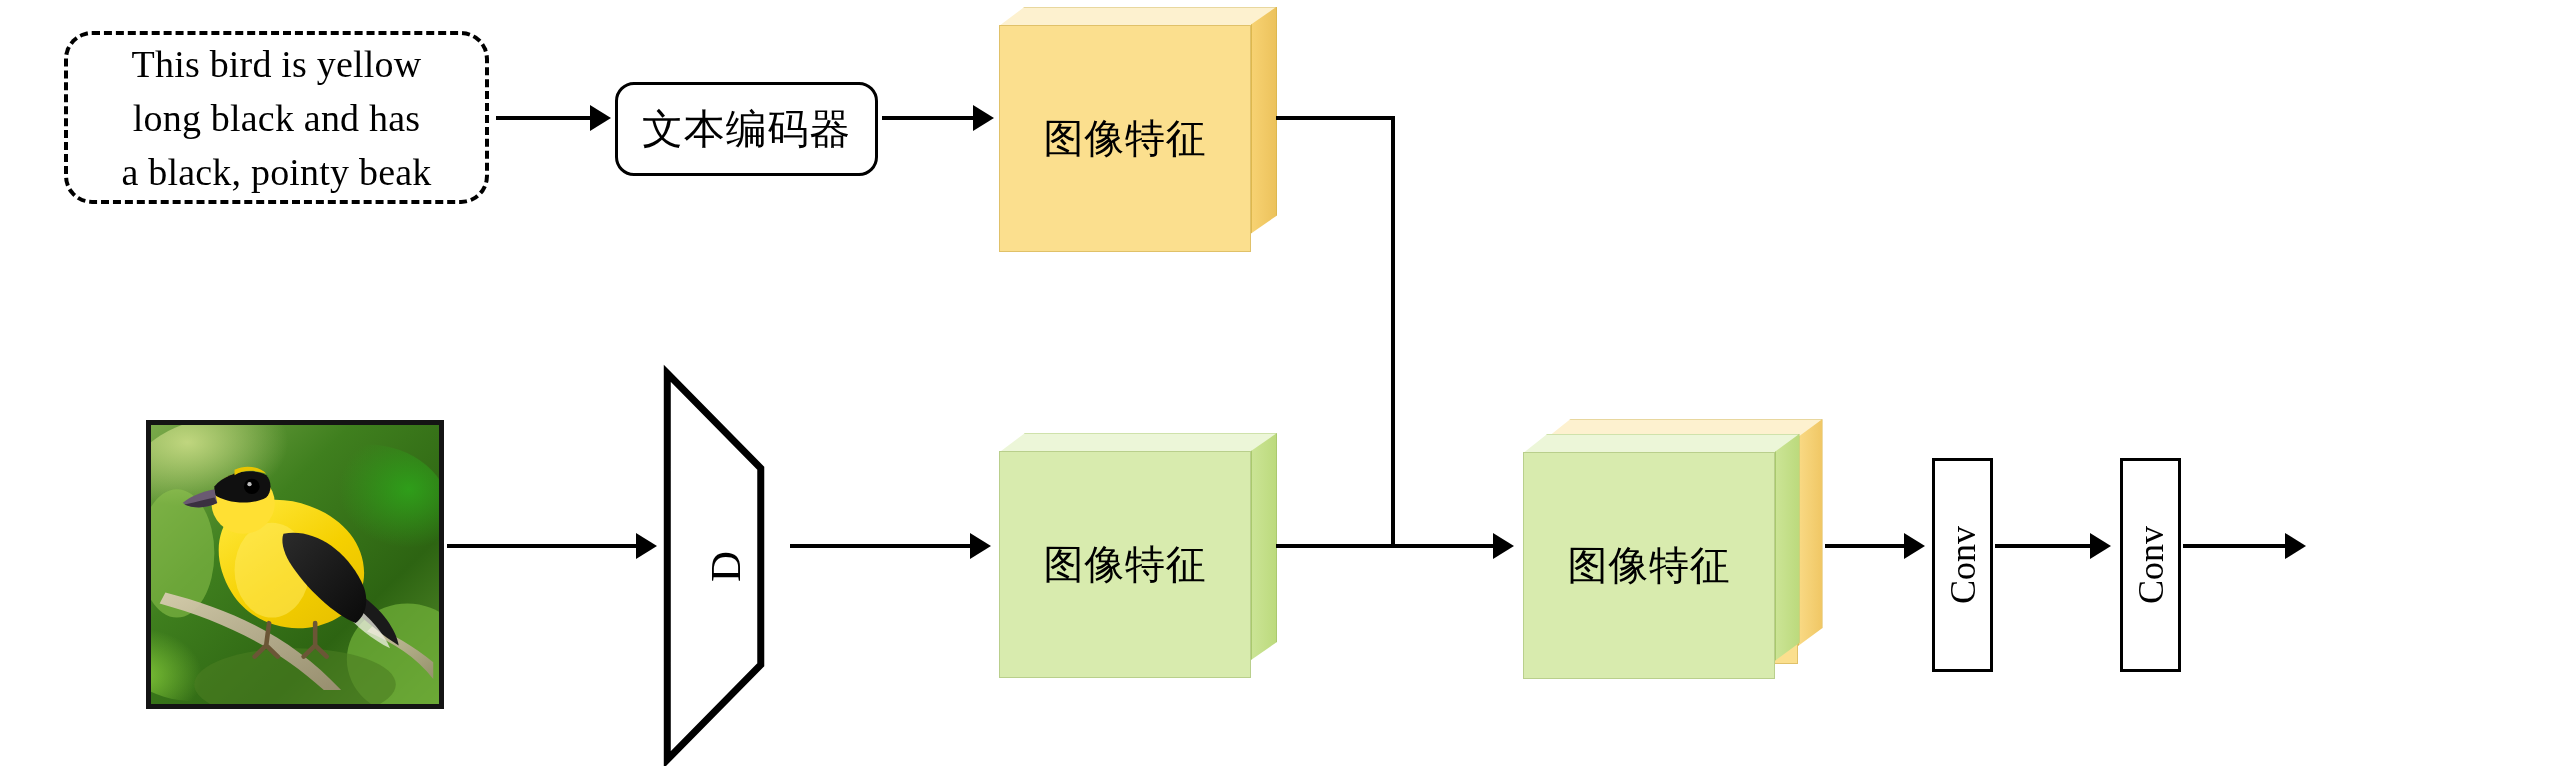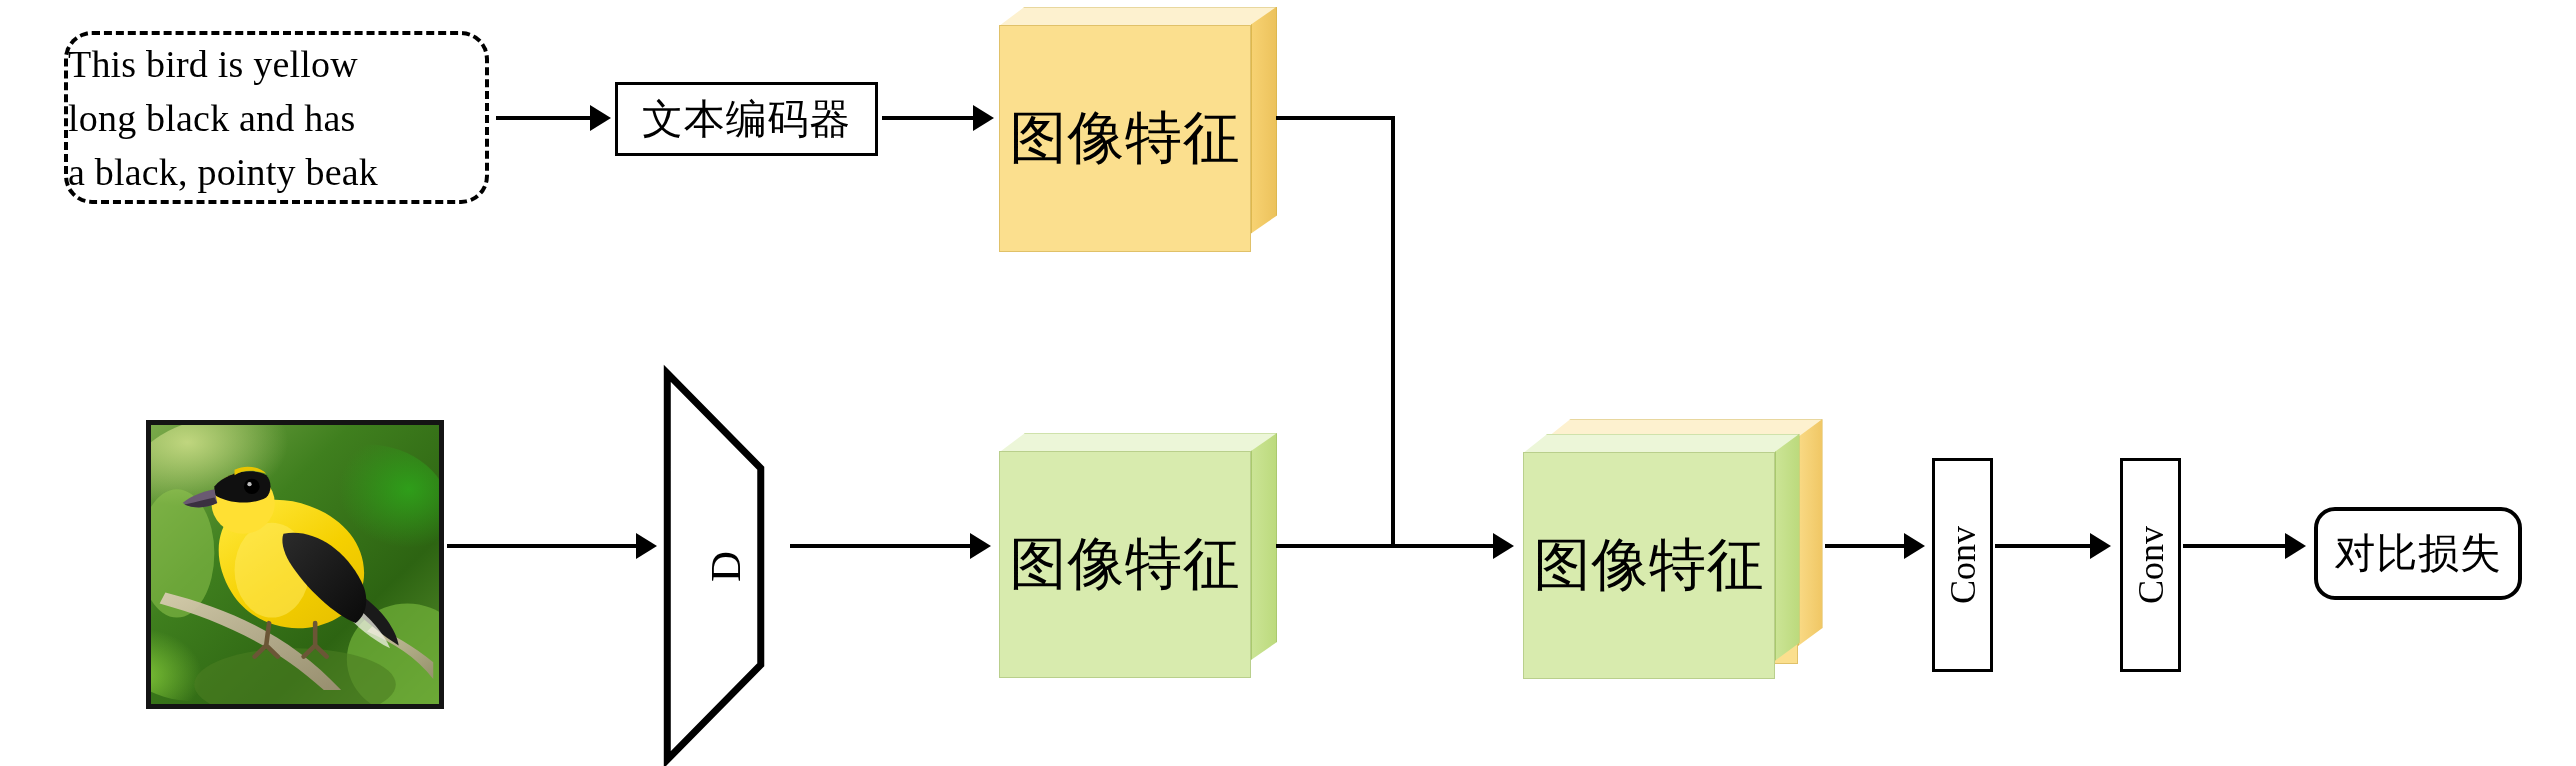--- a/index.html
+++ b/index.html
@@ -23,20 +23,21 @@
     position: absolute;
     left: 64px;
     top: 31px;
     width: 425px;
     height: 173px;
     border: 4.1px dashed #000;
     border-radius: 28px;
     box-sizing: border-box;
     display: flex;
     flex-direction: column;
+    align-items: center;
     justify-content: center;
     background: #fff;
   }
   .caption-line {
     font-family: "Liberation Serif", "DejaVu Serif", serif;
     font-size: 38px;
     line-height: 54px;
     color: #000;
     white-space: nowrap;
     letter-spacing: 0.2px;
@@ -53,21 +54,22 @@
     justify-content: center;
   }
   .cjk {
     font-family: "Liberation Serif", "DejaVu Serif", serif;
     color: #000;
   }
   #text-encoder {
     left: 615px;
     top: 82px;
     width: 263px;
-    height: 74px;
+    height: 94px;
+    border-radius: 19px;
   }
   #text-encoder .cjk { font-size: 41px; letter-spacing: 0.8px; }
 
   
   .block3d {
     position: absolute;
   }
   .block3d .face {
     position: absolute;
     left: 0;
@@ -82,21 +84,21 @@
     position: absolute;
     border: 1.2px solid rgba(120,120,90,0.45);
     box-sizing: border-box;
   }
   .block3d .side {
     position: absolute;
     box-sizing: border-box;
     border: 1.2px solid rgba(120,120,90,0.5);
   }
   .block3d .label {
-    font-size: 57px;
+    font-size: 40px;
     letter-spacing: 0.8px;
     color: #000;
     position: relative;
     z-index: 5;
   }
 
   
   #feat-yellow { left: 999px; top: 6.5px; width: 278px; height: 245px; }
   #feat-yellow .face { left: 0; top: 18px; width: 252px; height: 227px;
       background: #fbdf8e; border-color: #e0c169; }
@@ -409,18 +411,15 @@
   <div class="wire wire-h" id="w9"></div>
   <div class="arrowhead" id="a7"></div>
 
   <div class="conv-box" id="conv-2">
     <span>Conv</span>
   </div>
 
   <div class="wire wire-h" id="w10"></div>
   <div class="arrowhead" id="a8"></div>
 
-  <div id="loss-node">
-    <span class="cjk">对比损失</span>
-  </div>
 
 </div>
 
 
 </body></html>

